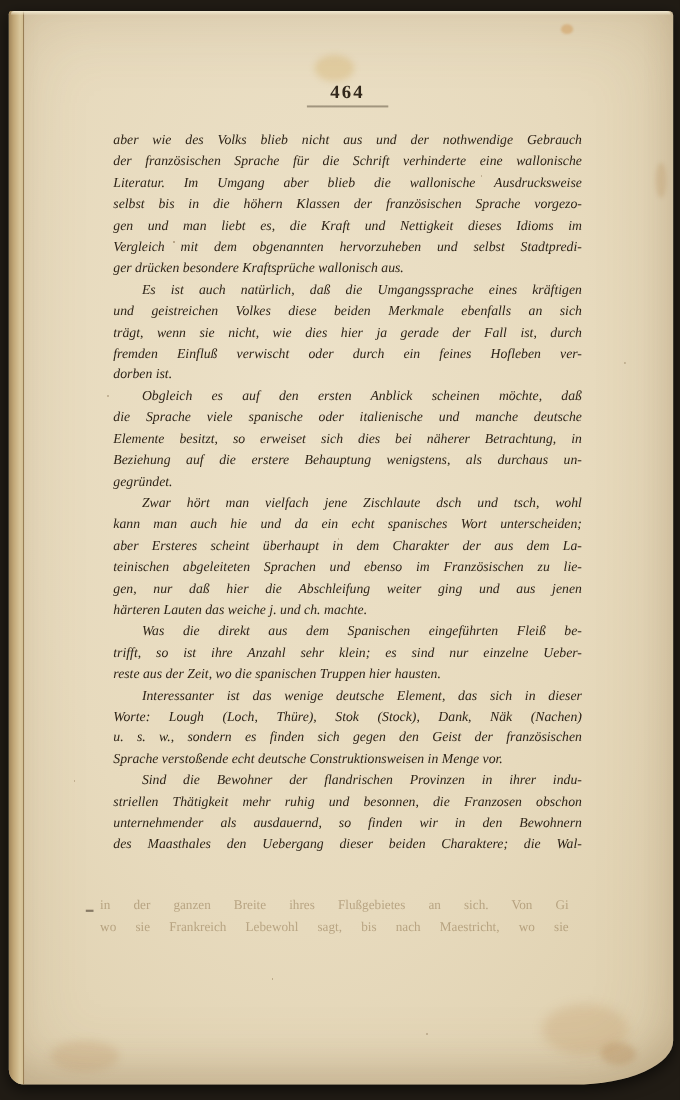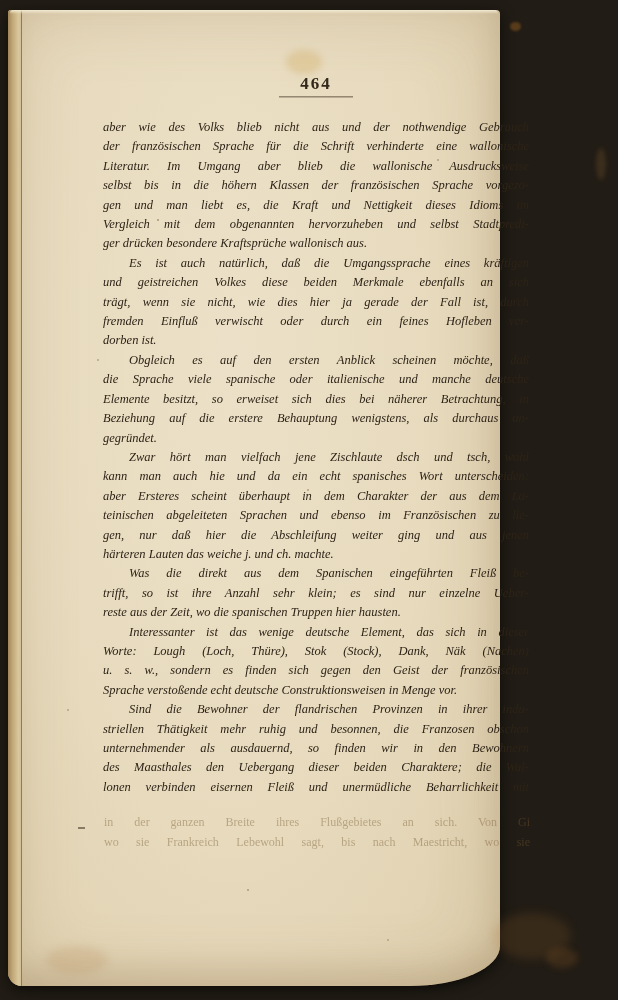--- a/index.html
+++ b/index.html
@@ -2,21 +2,21 @@
 <html><head>
 <meta charset="utf-8">
 <style>
   html,body{margin:0;padding:0;}
   body{
     width:618px;height:1000px;position:relative;overflow:hidden;
     background:#211c15;
     font-family:"Liberation Serif","DejaVu Serif",serif;
   }
   .page{
-    position:absolute;left:8px;top:10px;width:492px;height:976px;
+    position:absolute;left:8px;top:10px;width:604px;height:976px;
     background:radial-gradient(ellipse at 45% 35%, #ece1c8 0%, #e7dabd 55%, #ddceac 100%);
     border-radius:3px 4px 90px 14px / 3px 4px 40px 14px;
     box-shadow:0 4px 14px rgba(0,0,0,0.6),
                inset 0 0 70px rgba(130,100,60,0.22),
                inset 0 -16px 28px rgba(120,90,50,0.16);
   }
   .speckles{
     position:absolute;inset:0;border-radius:inherit;pointer-events:none;
     background-image:
       radial-gradient(circle 1.5px at 150px 210px, rgba(110,85,50,.40) 60%, transparent 61%),
@@ -47,21 +47,21 @@
     background:linear-gradient(rgba(75,63,45,0.65),rgba(75,63,45,0.18));
   }
   .text-block{
     position:absolute;top:108px;left:95px;width:426px;
     color:#2d2317;font-size:12.5px;line-height:19.4px;font-style:italic;
   }
   .line{text-align:justify;text-align-last:justify;}
   .line.lastline{text-align-last:left;}
   .line.indent{text-indent:26px;}
   .ghost-block{
-    position:absolute;top:802px;left:96px;width:426px;
+    position:absolute;top:802px;left:83px;width:426px;
     font-size:12px;line-height:20px;color:rgba(120,90,50,0.42);
     filter:blur(0.7px);
   }
   .ghost-line{text-align:justify;text-align-last:justify;}
   .stray-mark{position:absolute;top:817px;left:70px;width:7px;height:2px;background:rgba(60,48,35,0.55);}
   .stain{position:absolute;border-radius:50%;pointer-events:none;}
   .stain-1{top:40px;left:278px;width:36px;height:24px;background:rgba(195,145,45,0.22);filter:blur(3px);}
   .stain-2{top:903px;left:485px;width:78px;height:46px;background:rgba(170,115,45,0.17);filter:blur(5px);}
   .stain-3{top:938px;left:538px;width:32px;height:20px;background:rgba(160,100,40,0.22);filter:blur(3px);}
   .stain-4{top:936px;left:38px;width:62px;height:28px;background:rgba(165,110,45,0.15);filter:blur(4px);}
@@ -116,21 +116,20 @@
       <div class="line">trifft, so ist ihre Anzahl sehr klein; es sind nur einzelne Ueber-</div>
       <div class="line lastline">reste aus der Zeit, wo die spanischen Truppen hier hausten.</div>
       <div class="line indent">Interessanter ist das wenige deutsche Element, das sich in dieser</div>
       <div class="line">Worte: Lough (Loch, Thüre), Stok (Stock), Dank, Näk (Nachen)</div>
       <div class="line">u. s. w., sondern es finden sich gegen den Geist der französischen</div>
       <div class="line lastline">Sprache verstoßende echt deutsche Construktionsweisen in Menge vor.</div>
       <div class="line indent">Sind die Bewohner der flandrischen Provinzen in ihrer indu-</div>
       <div class="line">striellen Thätigkeit mehr ruhig und besonnen, die Franzosen obschon</div>
       <div class="line">unternehmender als ausdauernd, so finden wir in den Bewohnern</div>
       <div class="line">des Maasthales den Uebergang dieser beiden Charaktere; die Wal-</div>
-      <div class="line">lonen verbinden eisernen Fleiß und unermüdliche Beharrlichkeit mit</div>
     </div>
 
   <div class="ghost-block">
       <div class="ghost-line">in der ganzen Breite ihres Flußgebietes an sich. Von Gi</div>
       <div class="ghost-line">wo sie Frankreich Lebewohl sagt, bis nach Maestricht, wo sie</div>
     </div>
   <div class="stray-mark"></div>
 </div>
 
 </body></html>

